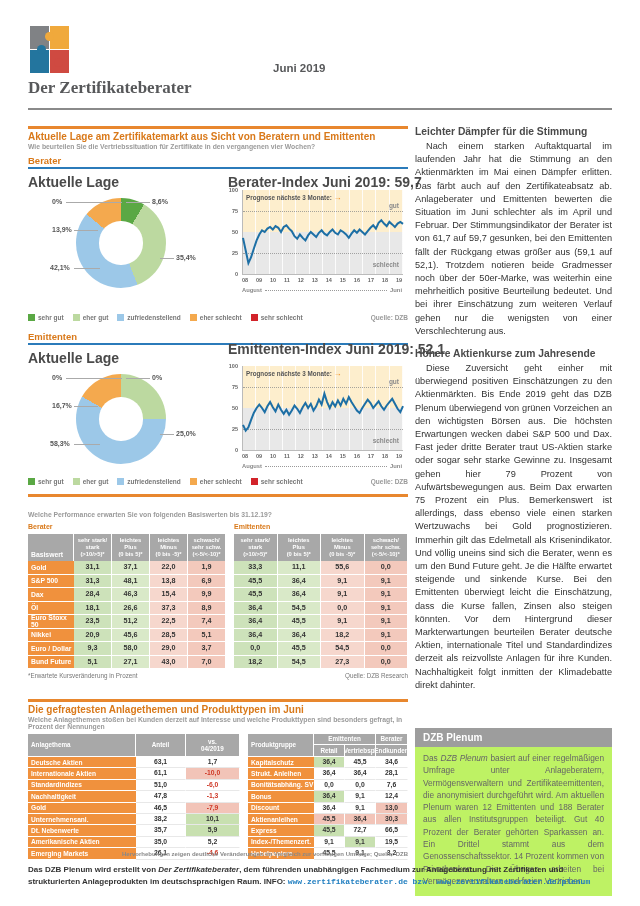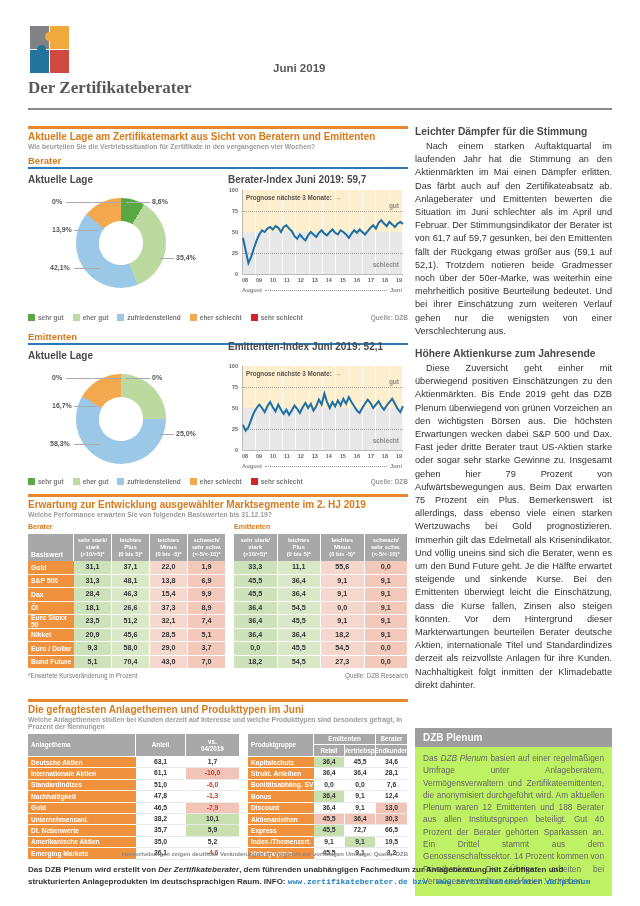--- a/index.html
+++ b/index.html
@@ -24,21 +24,21 @@
   .brand-claim{position:absolute;left:28px;top:78px;font-family:"Liberation Serif",serif;
                font-weight:bold;font-size:17px;color:#57585a;}
   .hr-head{position:absolute;left:28px;top:108px;width:584px;height:2px;background:#8a8a8a;}
 
   
   .rule{position:absolute;width:380px;height:3px;background:#e8872e;}
   .sec-title{position:absolute;width:380px;font-size:10px;font-weight:bold;color:#d9791a;}
   .sec-sub{position:absolute;width:380px;font-size:6.8px;font-weight:bold;color:#9a9a9a;}
   .grp{position:absolute;font-size:9.5px;font-weight:bold;color:#d9791a;}
   .bluerule{position:absolute;width:380px;height:2px;background:#2b7bba;}
-  .charttitle{position:absolute;font-size:10px;font-weight:bold;color:#4a4a4a;text-align:right;}
+  .charttitle{position:absolute;font-size:14px;font-weight:bold;color:#4a4a4a;text-align:right;}
 
   
   .donutwrap{position:absolute;width:200px;height:112px;}
   .ring{position:absolute;left:48px;top:10px;width:90px;height:90px;border-radius:50%;}
   .ring:after{content:"";position:absolute;inset:26%;background:#fff;border-radius:50%;}
   .dlab{position:absolute;font-size:7px;font-weight:bold;color:#555;}
   .dln{position:absolute;height:1px;background:#aaa;}
   .dlab.tl{left:24px;top:10px;} .dln.tl{left:38px;top:14px;width:56px;}
   .dlab.tr{left:124px;top:10px;} .dln.tr{left:98px;top:14px;width:24px;}
   .dlab.l{left:24px;top:38px;}  .dln.l{left:46px;top:42px;width:24px;}
@@ -298,21 +298,20 @@
         <span>eher schlecht</span>
       </span>
       <span class="lgi">
         <span class="sw" style="background: rgb(210, 35, 42);"></span>
         <span>sehr schlecht</span>
       </span>
       <span class="src">Quelle: DZB</span>
   </div>
 
   <div class="rule" style="top:494px;left:28px;"></div>
-  <div class="sec-title" style="top:499px;left:28px;">Erwartung zur Entwicklung ausgewählter Marktsegmente im 2. HJ 2019</div>
   <div class="sec-sub" style="top:511px;left:28px;">Welche Performance erwarten Sie von folgenden Basiswerten bis 31.12.19?</div>
   <div class="grp" style="top:523px;left:28px;font-size:7px;">Berater</div>
   <div class="grp" style="top:523px;left:234px;font-size:7px;">Emittenten</div>
   <div class="mtable">
       <div class="hc lab">Basiswert</div>
       <div class="hc">sehr stark/
 stark
 (&gt;10/&gt;5)*</div>
       <div class="hc">leichtes
 Plus
@@ -372,21 +371,21 @@
       <div class="v c3">37,3</div>
       <div class="v c4">8,9</div>
       <div class="gapc"></div>
       <div class="v c1">36,4</div>
       <div class="v c2">54,5</div>
       <div class="v c3">0,0</div>
       <div class="v c4">9,1</div>
       <div class="rlab">Euro Stoxx 50</div>
       <div class="v c1">23,5</div>
       <div class="v c2">51,2</div>
-      <div class="v c3">32,1</div>
+      <div class="v c3">22,5</div>
       <div class="v c4">7,4</div>
       <div class="gapc"></div>
       <div class="v c1">36,4</div>
       <div class="v c2">45,5</div>
       <div class="v c3">9,1</div>
       <div class="v c4">9,1</div>
       <div class="rlab">Nikkei</div>
       <div class="v c1">20,9</div>
       <div class="v c2">45,6</div>
       <div class="v c3">28,5</div>
@@ -401,21 +400,21 @@
       <div class="v c2">58,0</div>
       <div class="v c3">29,0</div>
       <div class="v c4">3,7</div>
       <div class="gapc"></div>
       <div class="v c1">0,0</div>
       <div class="v c2">45,5</div>
       <div class="v c3">54,5</div>
       <div class="v c4">0,0</div>
       <div class="rlab">Bund Future</div>
       <div class="v c1">5,1</div>
-      <div class="v c2">70,4</div>
+      <div class="v c2">27,1</div>
       <div class="v c3">43,0</div>
       <div class="v c4">7,0</div>
       <div class="gapc"></div>
       <div class="v c1">18,2</div>
       <div class="v c2">54,5</div>
       <div class="v c3">27,3</div>
       <div class="v c4">0,0</div>
     </div>
   <div class="fnrow" style="top:672px;">
     <span>*Erwartete Kursveränderung in Prozent</span>

